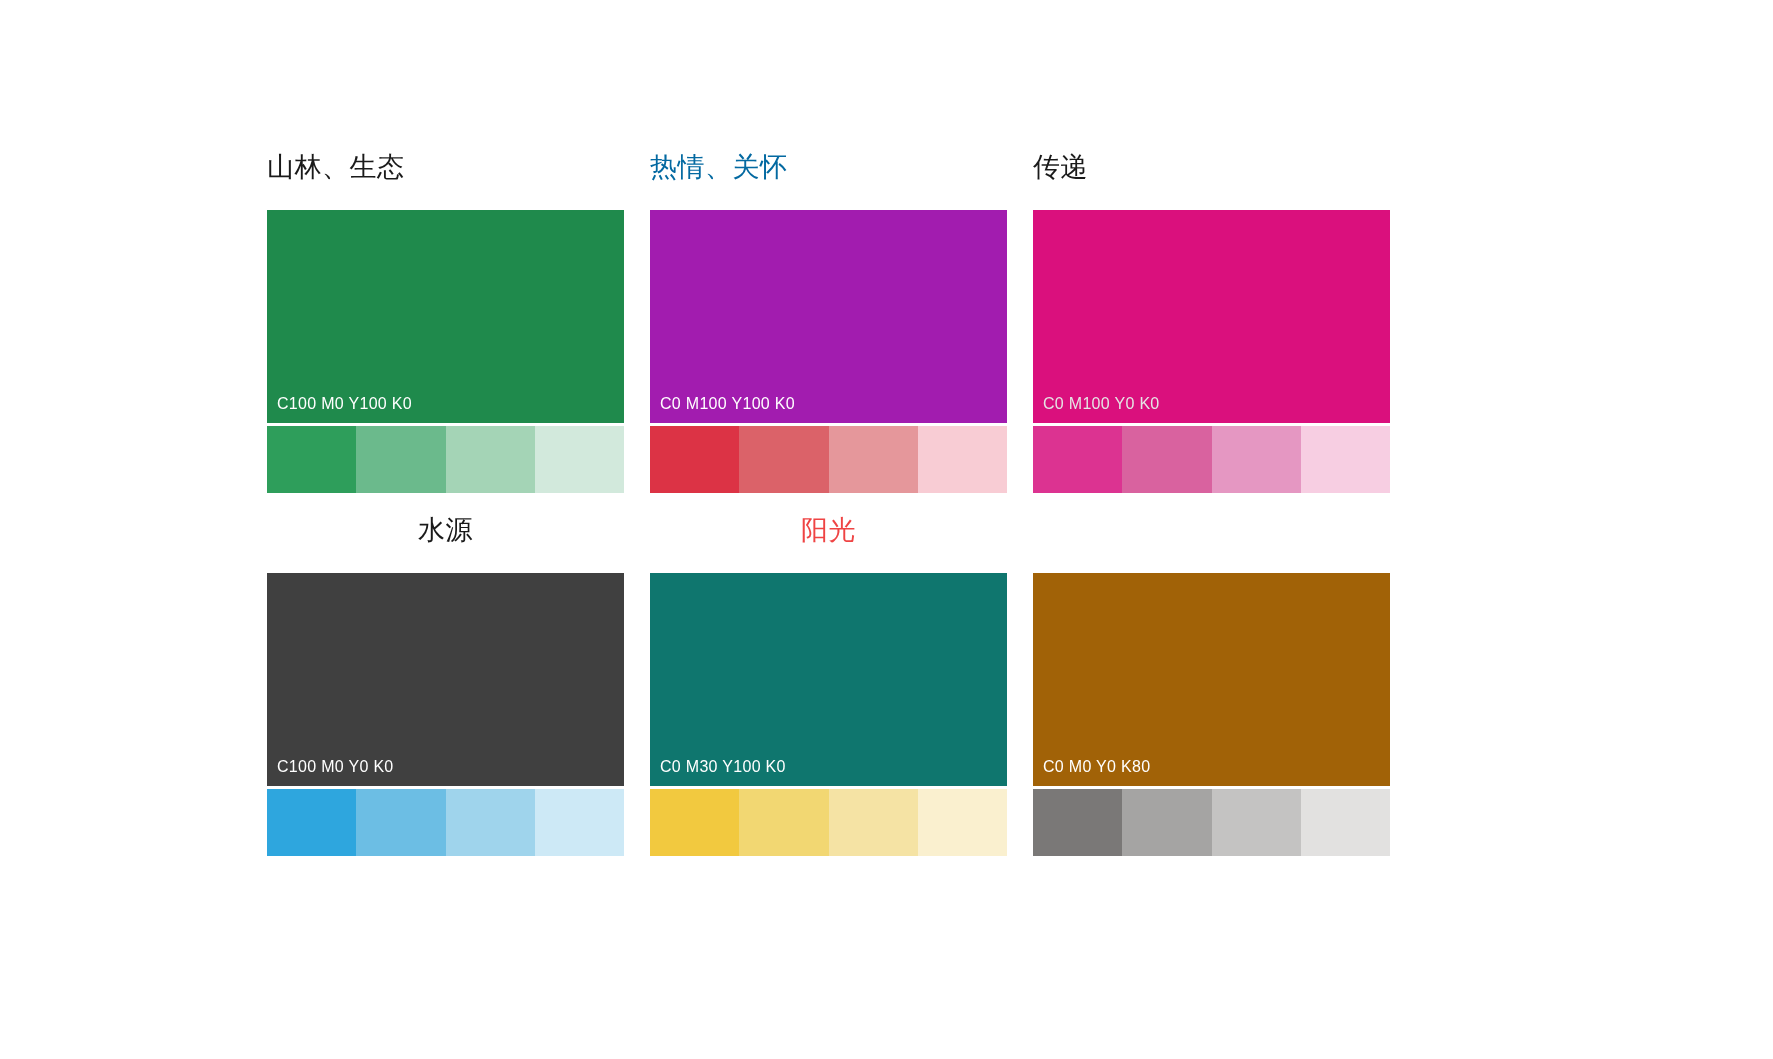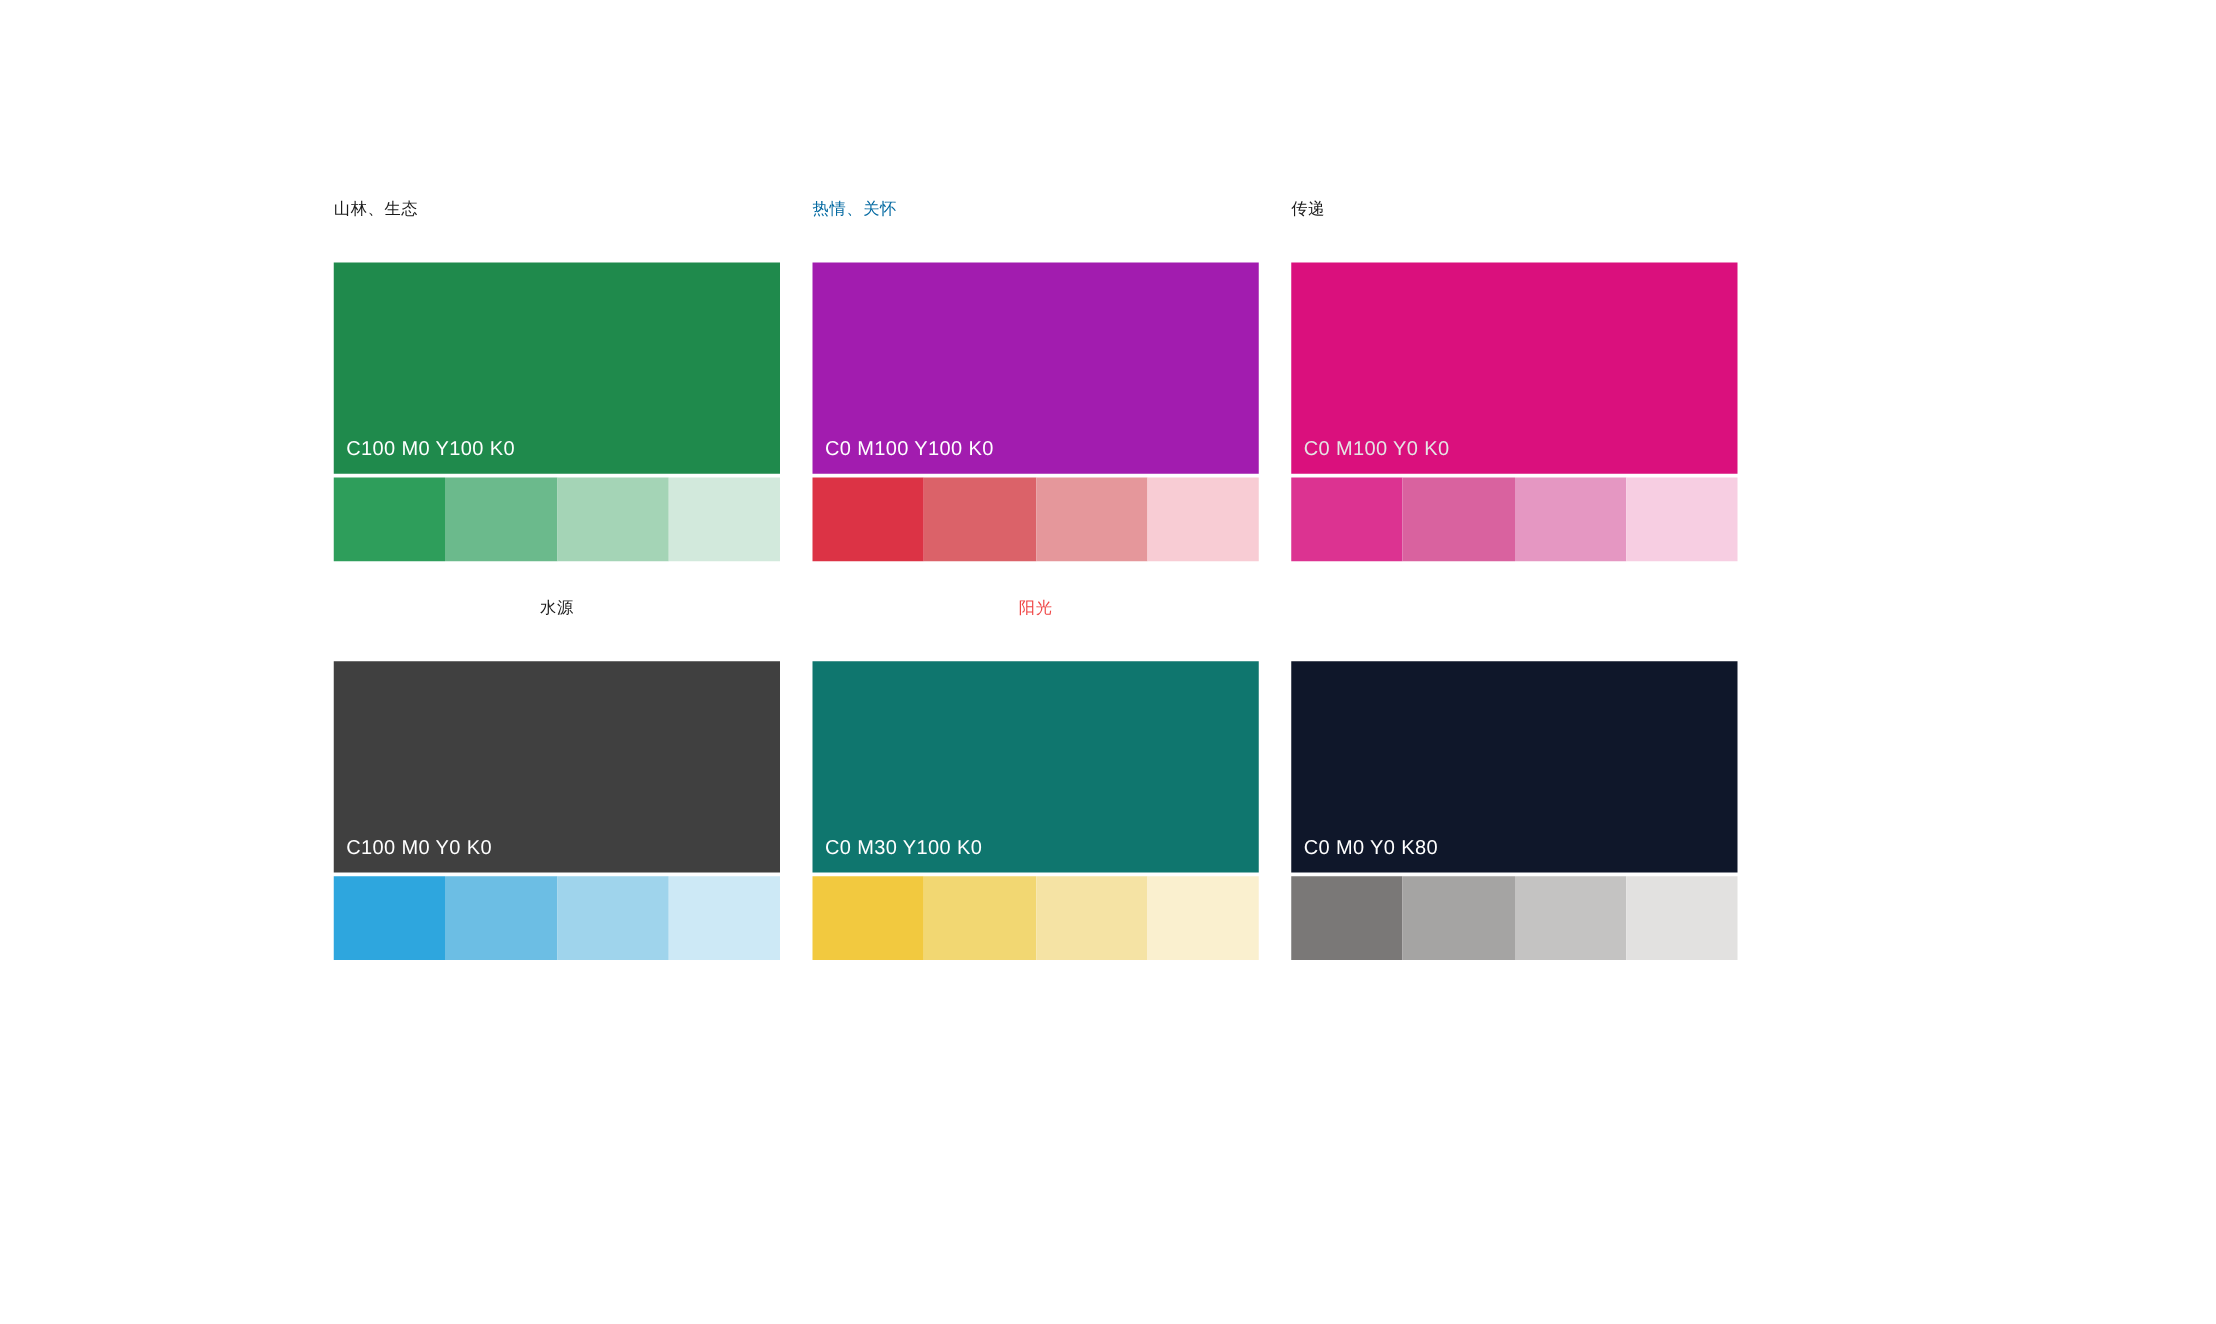--- a/index.html
+++ b/index.html
@@ -34,36 +34,36 @@
     grid-column-gap: 26px;
     grid-row-gap: 22px;
   }
 
   .swatch-group {
     width: 357px;
     position: relative;
   }
 
   .group-title {
-    font-size: 13px;
+    font-size: 27px;
     line-height: 30px;
     color: #1a1a1a;
     height: 32px;
     margin-bottom: 26px;
     letter-spacing: 0.5px;
     font-weight: 400;
     white-space: nowrap;
   }
   .group-title.empty {
     visibility: hidden;
   }
 
   .main-block {
     width: 357px;
-    height: 169px;
+    height: 213px;
     position: relative;
     box-sizing: border-box;
     text-align: center;
   }
 
   .cmyk-label {
     position: absolute;
     left: 10px;
     bottom: 9px;
     color: #ffffff;
@@ -156,21 +156,21 @@
       <div class="tints">
         <div class="tint" style="background-color: rgb(242, 201, 63);"></div>
         <div class="tint" style="background-color: rgb(242, 215, 114);"></div>
         <div class="tint" style="background-color: rgb(245, 227, 164);"></div>
         <div class="tint" style="background-color: rgb(250, 240, 207);"></div>
       </div>
     </div>
 
     <div class="swatch-group row2">
       <div class="group-title empty" style="color: rgb(26, 26, 26);"></div>
-      <div class="main-block" style="background-color: #0f172a;">
+      <div class="main-block" style="background-color: #a16207;">
         <span class="cmyk-label" style="color: rgb(255, 255, 255);">C0 M0 Y0 K80</span>
       </div>
       <div class="tints">
         <div class="tint" style="background-color: rgb(122, 120, 119);"></div>
         <div class="tint" style="background-color: rgb(165, 164, 163);"></div>
         <div class="tint" style="background-color: rgb(196, 195, 194);"></div>
         <div class="tint" style="background-color: rgb(226, 225, 224);"></div>
       </div>
     </div>
 

